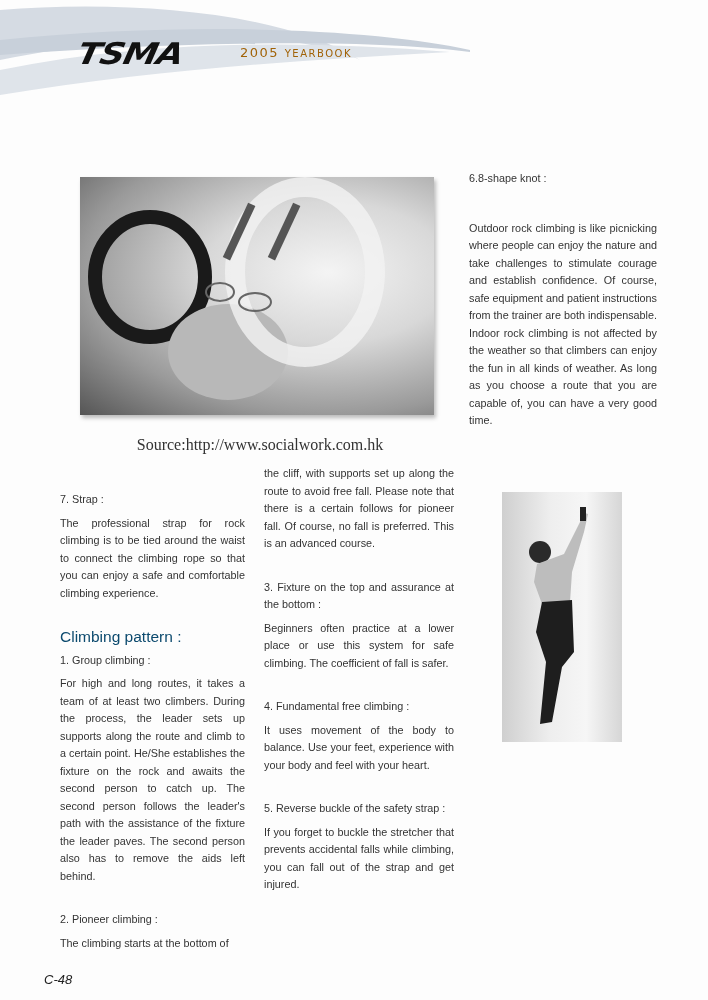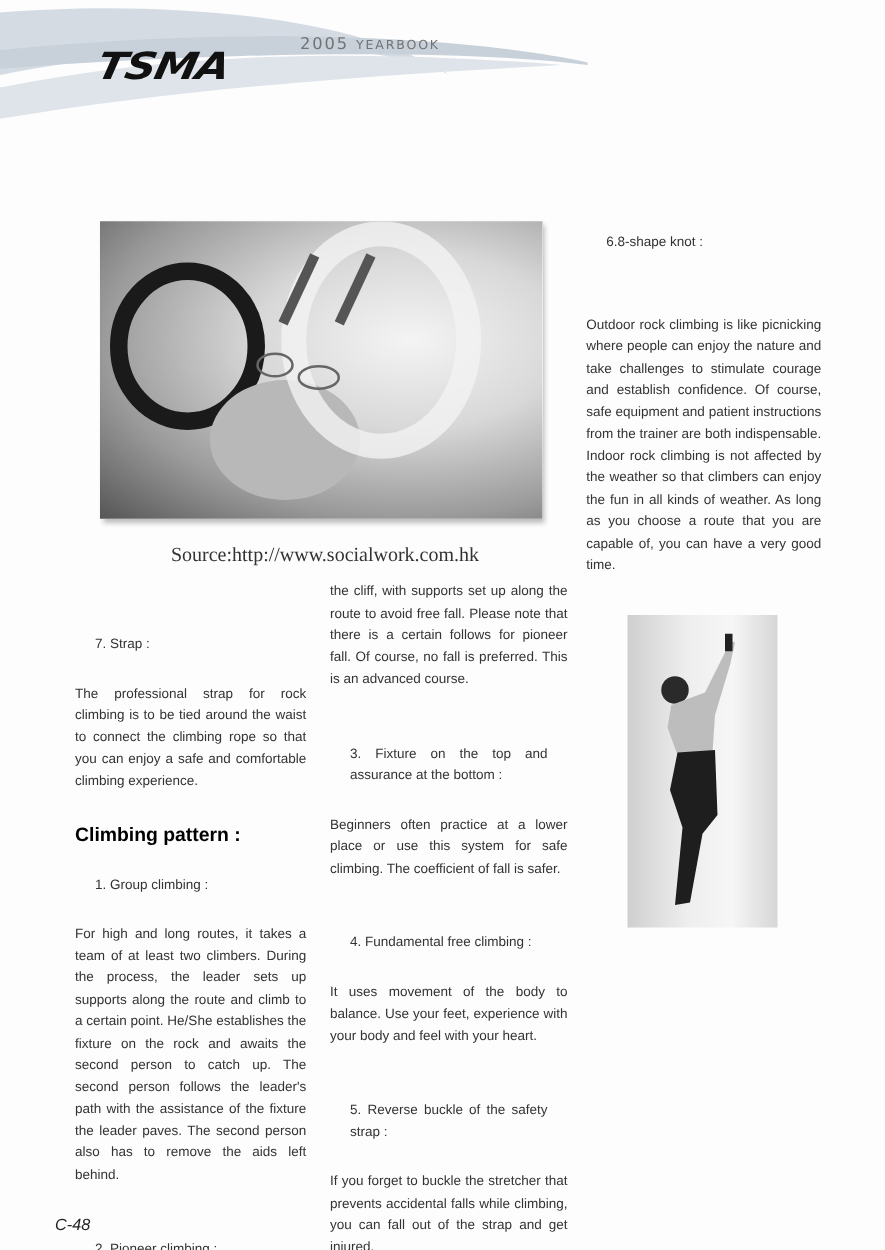--- a/index.html
+++ b/index.html
@@ -10,41 +10,41 @@
     color: #2a2a2a;
   }
   .swoosh { position: absolute; left: 0; top: 0; width: 708px; height: 120px; }
   .logo {
     position: absolute; left: 78px; top: 36px;
     font-family: "DejaVu Sans", sans-serif; font-weight: bold; font-style: italic;
     font-size: 30px; letter-spacing: -1px; color: #111;
     transform: skewX(-12deg) scaleX(1.15); transform-origin: left;
   }
   .yearbook {
-    position: absolute; left: 240px; top: 28px;
-    font-family: "DejaVu Sans", sans-serif; font-size: 13px; color: #737373; letter-spacing: 1.5px;
+    position: absolute; left: 240px; top: 45px;
+    font-family: "DejaVu Sans", sans-serif; font-size: 13px; color: #a16207; letter-spacing: 1.5px;
   }
   .yearbook .small { font-size: 10px; }
   .photo1 {
     position: absolute; left: 80px; top: 177px; width: 354px; height: 238px;
     box-shadow: 2px 3px 4px #bbb;
     background: radial-gradient(ellipse at 70% 40%, #f4f4f4 0%, #d8d8d8 35%, #9a9a9a 70%, #555 100%);
     overflow: hidden;
   }
   .caption {
     position: absolute; left: 0; width: 520px; top: 436px; text-align: center;
     font-family: "Liberation Serif", serif; font-size: 16px; color: #333;
   }
   .col { position: absolute; font-size: 10.8px; line-height: 17.5px; color: #333; }
   .col p { margin: 0; text-align: justify; }
-  .col .h { margin: 16px; }
+  .col .h { margin: 0; }
   .c1 { left: 60px; width: 185px; top: 465px; }
   .c2 { left: 264px; width: 190px; top: 465px; }
   .c3 { left: 469px; width: 188px; top: 170px; }
-  .title { font-size: 15.5px; font-weight: bold; color: #000000; margin: 0; }
+  .title { font-size: 15.5px; font-weight: normal; color: #0c4a6e; margin: 0; }
   .gap-s { height: 6px; }
   .gap-l { height: 26px; }
   .photo2 {
     position: absolute; left: 502px; top: 492px; width: 120px; height: 250px;
     background: linear-gradient(90deg, #cfcfcf 0%, #eeeeee 40%, #f6f6f6 70%, #d6d6d6 100%);
     overflow: hidden;
   }
   .pagenum {
     position: absolute; left: 44px; top: 972px; font-size: 13px; font-weight: normal; font-style: italic; color: #222;
   }

